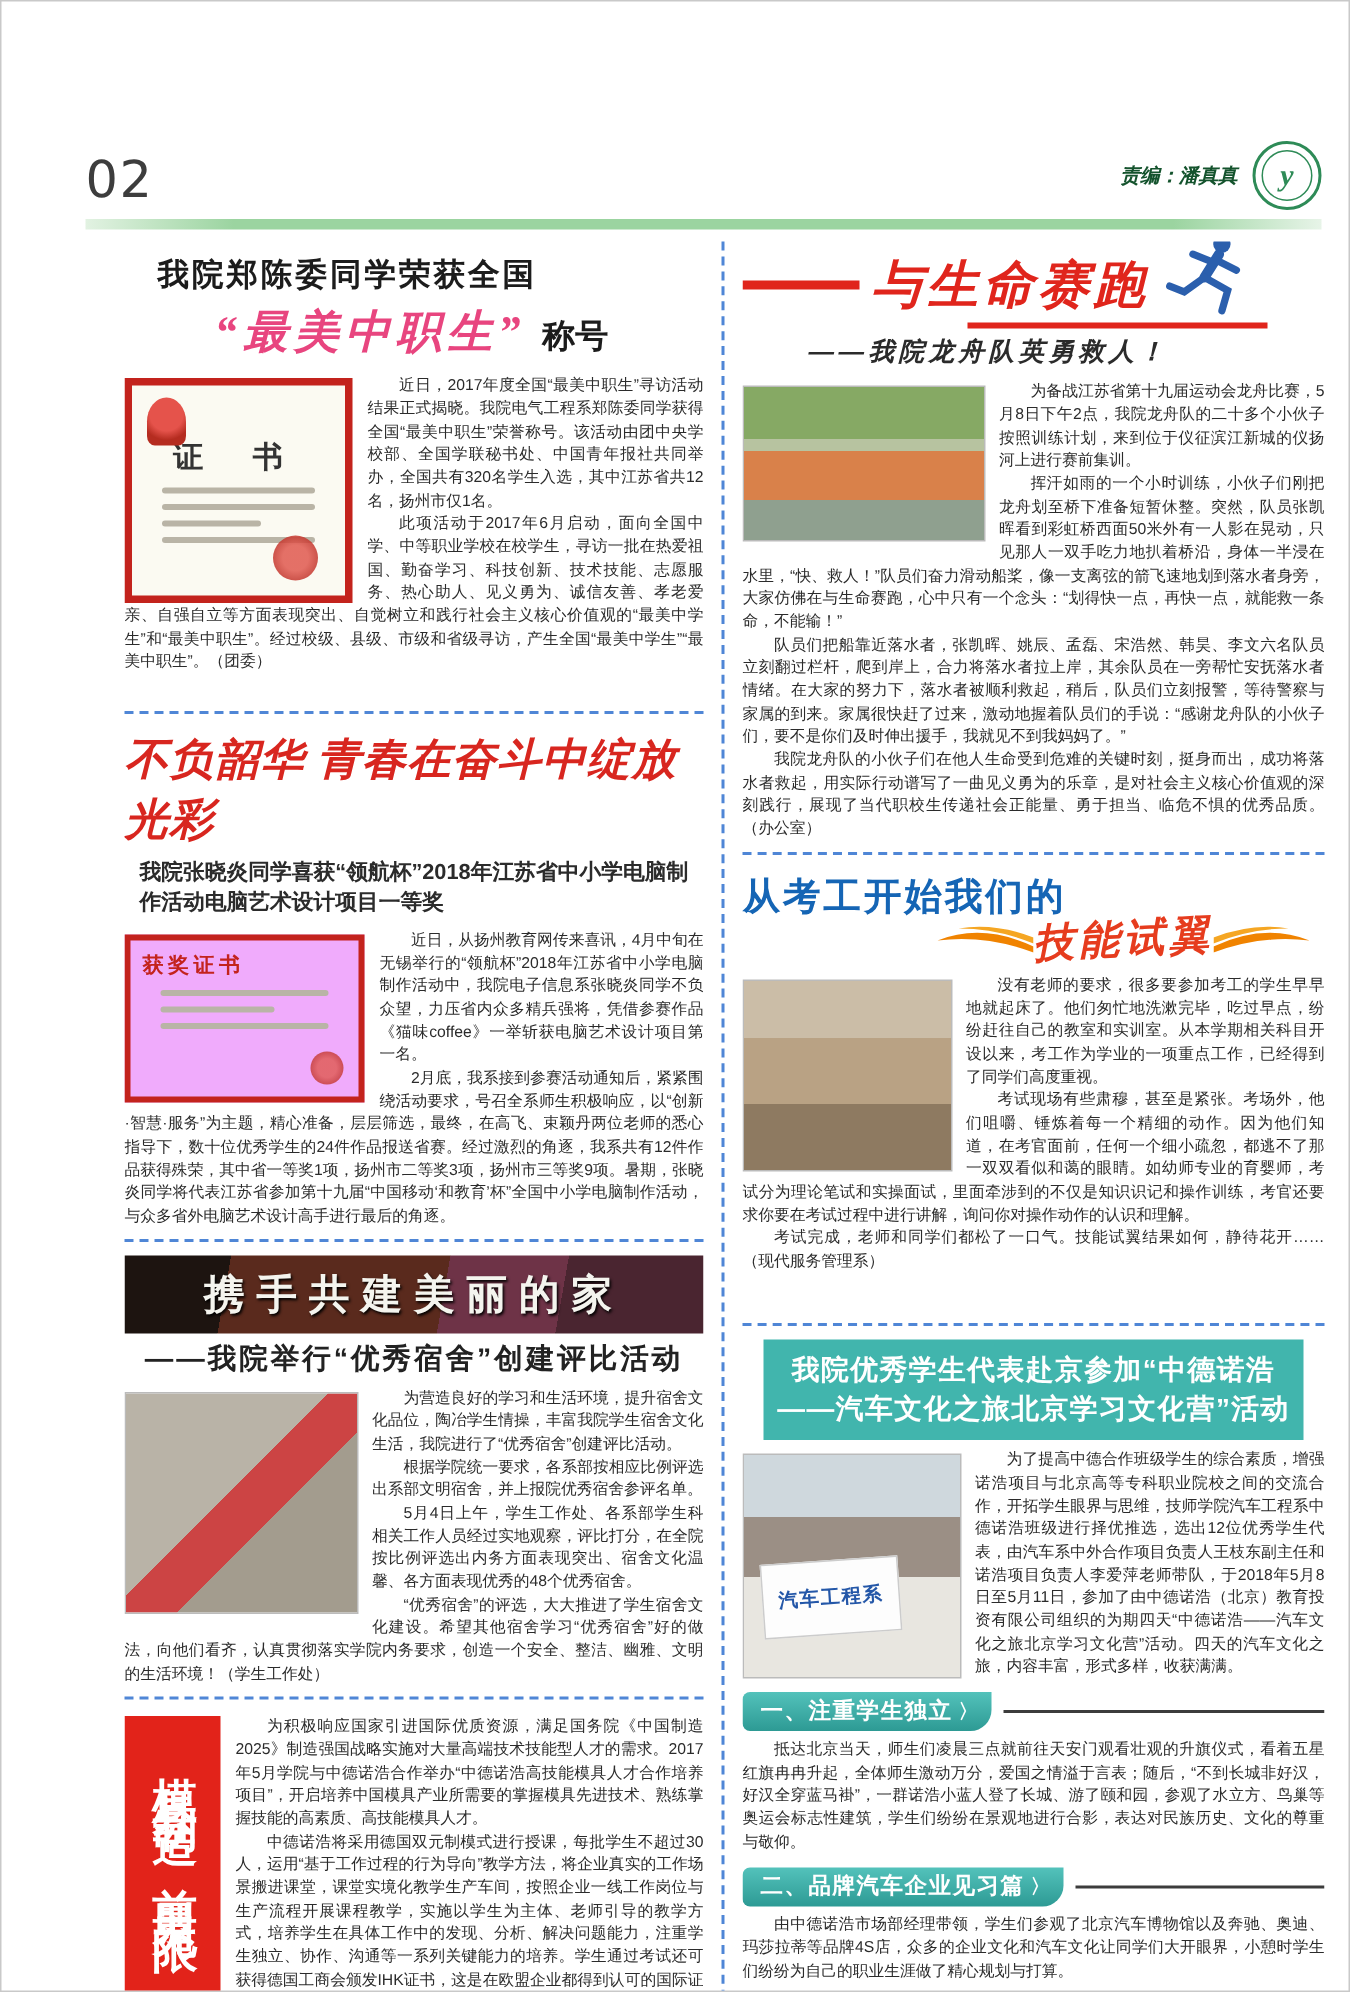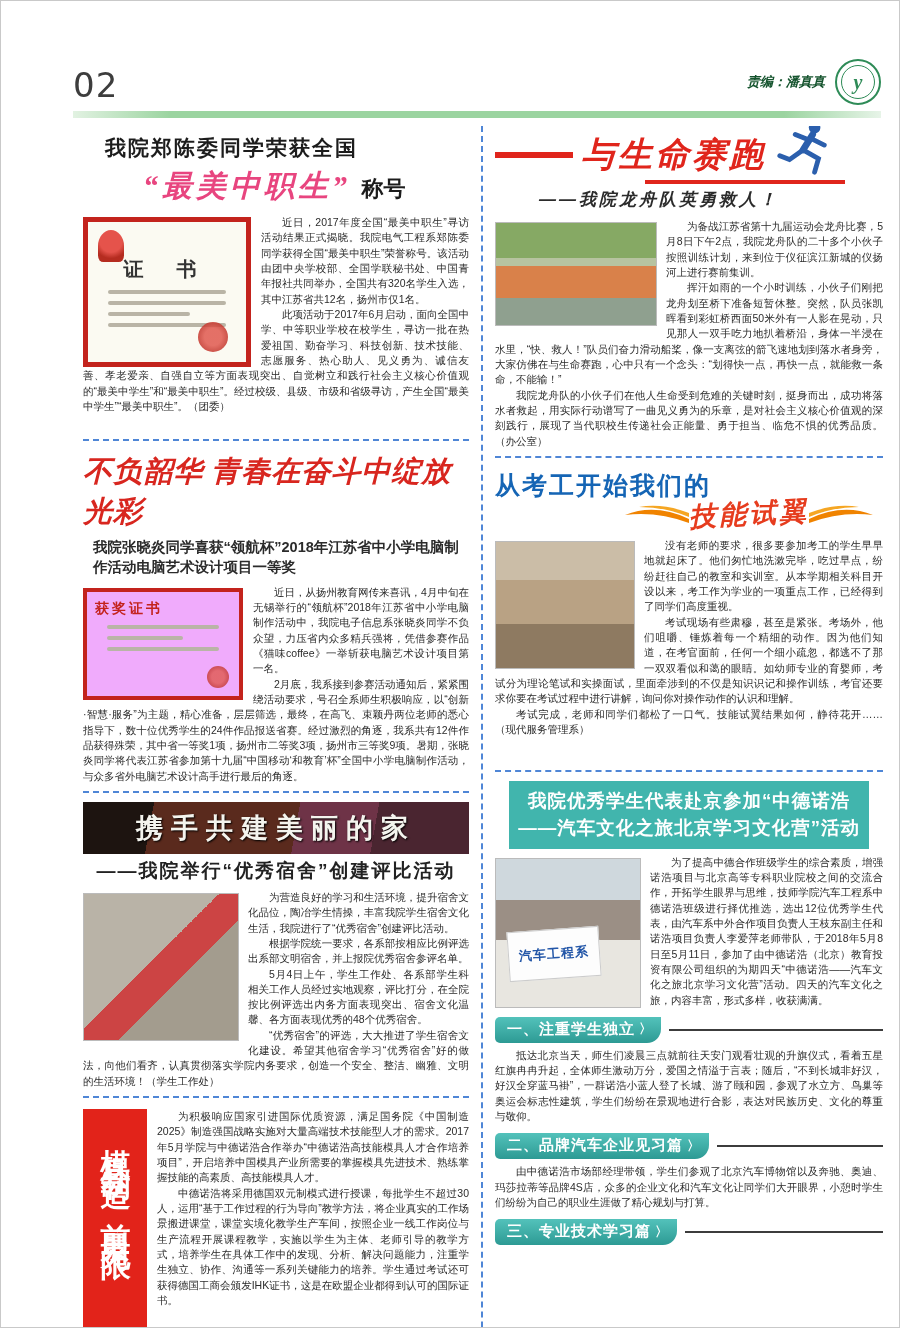--- a/index.html
+++ b/index.html
@@ -1,21 +1,21 @@
 <!DOCTYPE html>
 <html><head>
 <meta charset="utf-8">
 <style>
   * { margin:0; padding:0; box-sizing:border-box; }
   body { background:#d9d9d9; font-family:"Liberation Sans", sans-serif; }
   .page { width:900px; height:1328px; margin:0 auto; background:#ffffff;
           border:1px solid #c9c9c9; position:relative; overflow:hidden; }
 
   
-  .hdr { padding:58px 18px 0 72px; }
+  .hdr { padding:58px 18px 0 56px;margin-top:35px; }
   .hdr-row { display:flex; align-items:flex-end; justify-content:space-between; }
   .page-num { font-family:"DejaVu Sans", sans-serif; font-size:34px; color:#3d3d3d; letter-spacing:1px; }
   .hdr-right { display:flex; align-items:center; gap:10px; }
   .editor { font-family:"Liberation Serif", serif; font-style:italic; font-weight:bold;
             color:#14532d; font-size:13px; }
   .logo { width:46px; height:46px; border-radius:50%; border:2px solid #2e8b57;
           display:flex; align-items:center; justify-content:center; background:#fff; }
   .logo-inner { width:34px; height:34px; border-radius:50%; border:1px solid #2e8b57;
           display:flex; align-items:center; justify-content:center;
           font-family:"Liberation Serif", serif; color:#2e8b57; font-size:20px; font-style:italic; font-weight:bold;}
@@ -29,21 +29,21 @@
   hr.dv { border:none; border-top:2px dashed #4f86d6; margin:7px 0; }
   p.body { font-size:10.5px; line-height:1.46; color:#2b2b2b; text-align:justify; text-indent:2em; }
 
   
   .a1 { min-height:306px; overflow:hidden; padding-top:8px; }
   .a1-t1 { font-size:21px; font-weight:bold; color:#1c1c1c; letter-spacing:2px; padding-left:22px; }
   .a1-t2 { padding-left:60px; margin:4px 0 8px; }
   .a1-pink { font-family:"Liberation Serif", serif; font-style:italic; font-weight:bold;
              color:#e8457f; font-size:30px; letter-spacing:4px; }
   .a1-suffix { font-size:22px; font-weight:bold; color:#1c1c1c; margin-left:6px; }
-  .cert1 { float:left; width:168px; height:150px; border:5px solid #c3231d; background:#fbfaf2;
+  .cert1 { float:left; width:152px; height:150px; border:5px solid #c3231d; background:#fbfaf2;
            margin:2px 10px 0 0; position:relative; padding:8px; }
   .cert1-badge { position:absolute; top:8px; left:10px; width:26px; height:32px;
            background:radial-gradient(circle at 50% 35%, #e5534b 45%, #b52c20 70%); border-radius:50% 50% 20% 20%; }
   .cert1-title { text-align:center; font-size:20px; letter-spacing:14px; color:#333;
            font-family:"Liberation Serif", serif; font-weight:bold; margin-top:26px; }
   .mock-line { height:4px; background:#b9b4a6; margin:7px 12px 0; border-radius:2px; }
   .mock-line.short { margin-right:48px; }
   .seal { position:absolute; right:18px; bottom:10px; width:30px; height:30px; border-radius:50%;
           background:radial-gradient(circle,#e0584e 40%,#c03128 75%); opacity:.85; }
 
@@ -217,20 +217,21 @@
               <path d="M38 20 L52 27 M37 22 L22 16" stroke="#2b5fad" stroke-width="5" stroke-linecap="round" fill="none"></path>
               <path d="M30 32 L46 41 L42 55 M30 32 L16 42 L6 38" stroke="#2b5fad" stroke-width="5" stroke-linecap="round" fill="none"></path>
             </svg>
           </div>
           <div class="a2-under"></div>
           <div class="a2-sub">——我院龙舟队英勇救人！</div>
         </div>
         <div class="photo ph-boat"></div>
         <p class="body">为备战江苏省第十九届运动会龙舟比赛，5月8日下午2点，我院龙舟队的二十多个小伙子按照训练计划，来到位于仪征滨江新城的仪扬河上进行赛前集训。</p>
         <p class="body">挥汗如雨的一个小时训练，小伙子们刚把龙舟划至桥下准备短暂休整。突然，队员张凯晖看到彩虹桥西面50米外有一人影在晃动，只见那人一双手吃力地扒着桥沿，身体一半浸在水里，“快、救人！”队员们奋力滑动船桨，像一支离弦的箭飞速地划到落水者身旁，大家仿佛在与生命赛跑，心中只有一个念头：“划得快一点，再快一点，就能救一条命，不能输！”</p>
+        <p class="body">队员们把船靠近落水者，张凯晖、姚辰、孟磊、宋浩然、韩昊、李文六名队员立刻翻过栏杆，爬到岸上，合力将落水者拉上岸，其余队员在一旁帮忙安抚落水者情绪。在大家的努力下，落水者被顺利救起，稍后，队员们立刻报警，等待警察与家属的到来。家属很快赶了过来，激动地握着队员们的手说：“感谢龙舟队的小伙子们，要不是你们及时伸出援手，我就见不到我妈妈了。”</p>
         <p class="body">我院龙舟队的小伙子们在他人生命受到危难的关键时刻，挺身而出，成功将落水者救起，用实际行动谱写了一曲见义勇为的乐章，是对社会主义核心价值观的深刻践行，展现了当代职校生传递社会正能量、勇于担当、临危不惧的优秀品质。（办公室）</p>
       </div>
 
       <hr class="dv">
 
       <div class="a4">
         <div class="a4-head">
           <div class="a4-l1">从考工开始我们的</div>
           <div class="a4-l2">
             <svg class="wing" viewBox="0 0 64 26">

